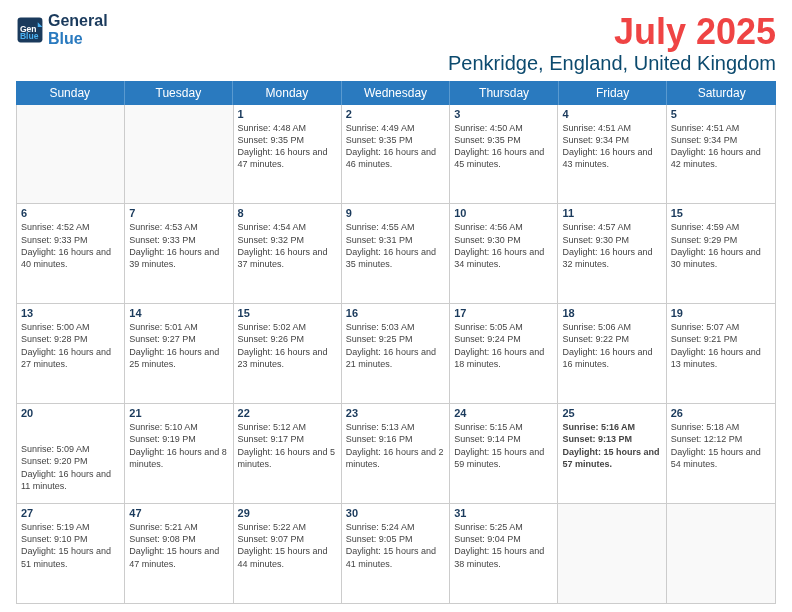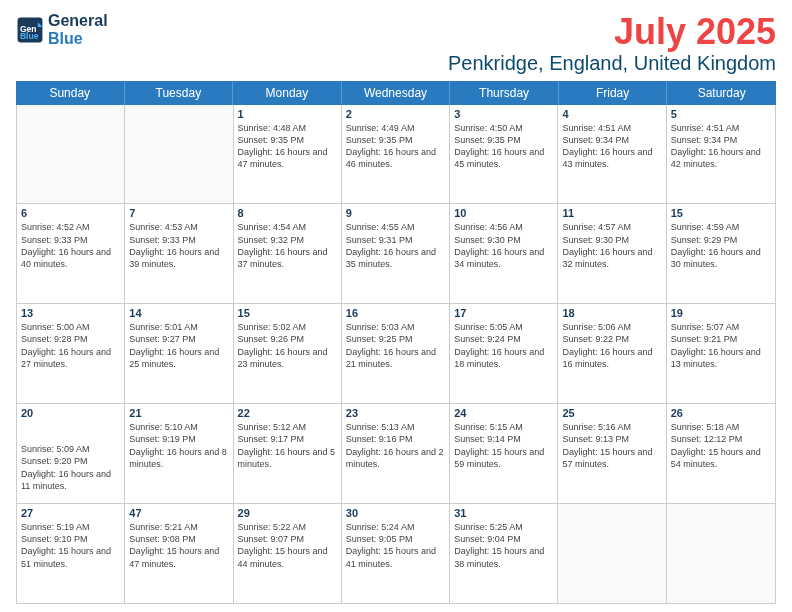--- a/index.html
+++ b/index.html
@@ -282,21 +282,21 @@
 Daylight: 16 hours and 2 minutes.</div>
           </div>
           <div class="cal-cell">
             <div class="day-num">24</div>
             <div class="cell-text" style="white-space: pre-line;">Sunrise: 5:15 AM
 Sunset: 9:14 PM
 Daylight: 15 hours and 59 minutes.</div>
           </div>
           <div class="cal-cell">
             <div class="day-num">25</div>
-            <div class="cell-text" style="white-space: pre-line;">Sunrise: 5:16 AM
+            <div class="cell-text" style="white-space: pre-line; font-weight: bold;">Sunrise: 5:16 AM
 Sunset: 9:13 PM
 Daylight: 15 hours and 57 minutes.</div>
           </div>
           <div class="cal-cell">
             <div class="day-num">26</div>
             <div class="cell-text" style="white-space: pre-line;">Sunrise: 5:18 AM
 Sunset: 12:12 PM
 Daylight: 15 hours and 54 minutes.</div>
           </div>
         </div>

